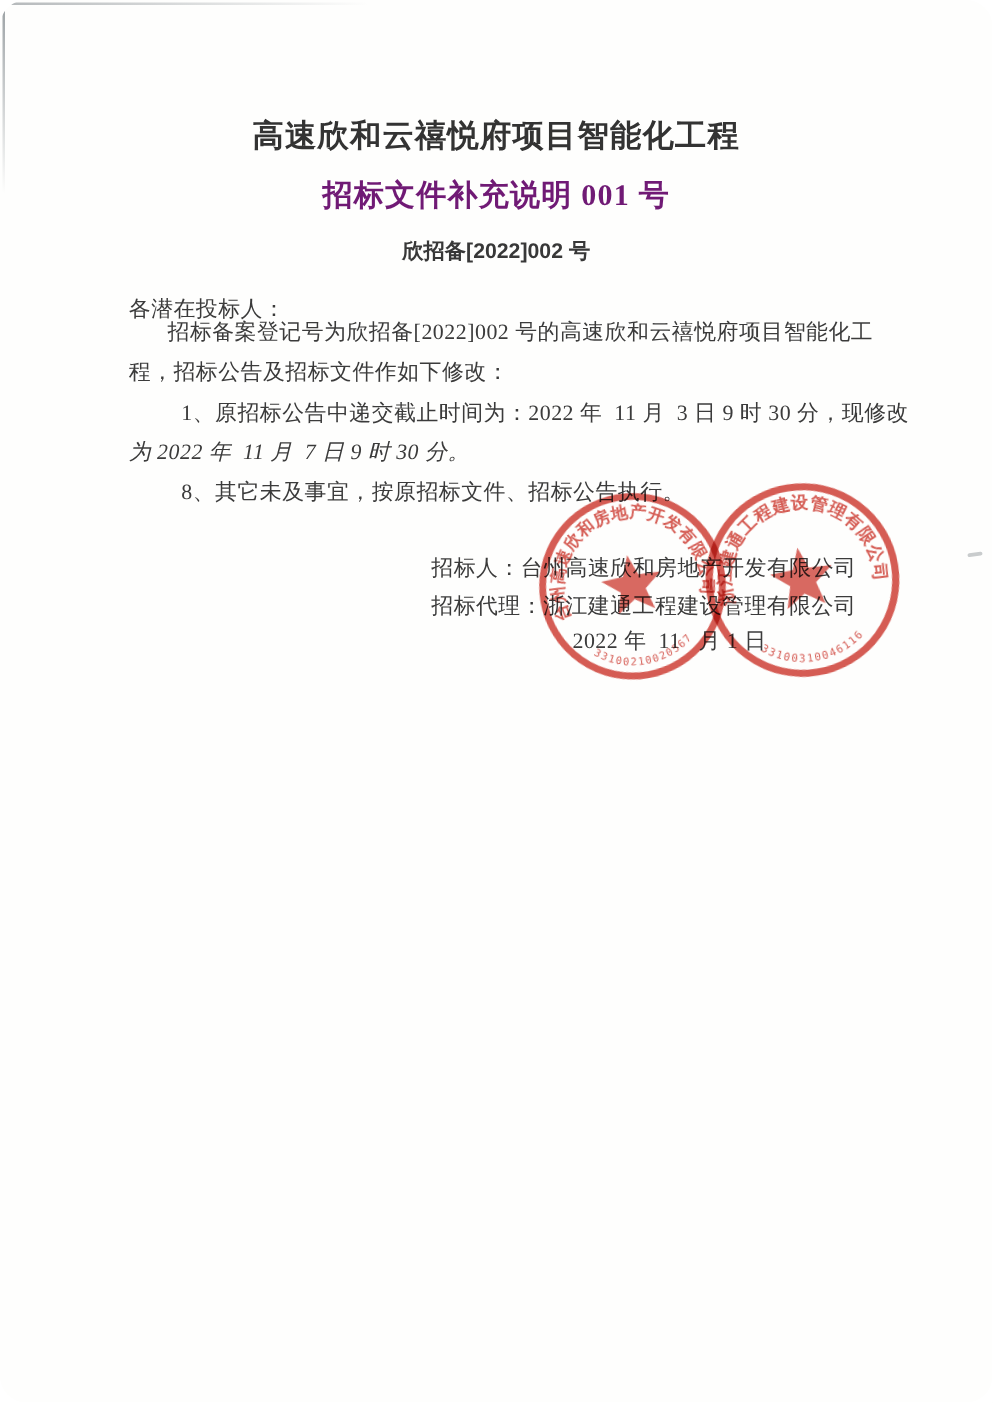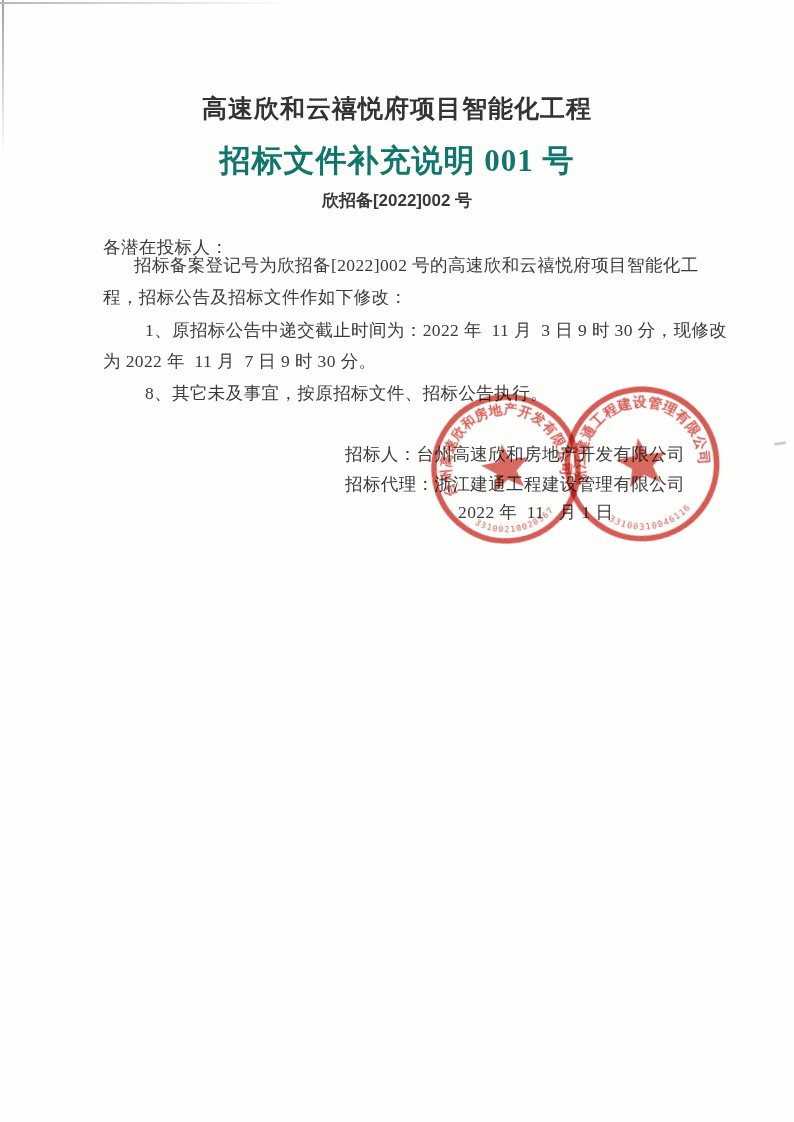--- a/index.html
+++ b/index.html
@@ -5,20 +5,21 @@
   * { margin:0; padding:0; box-sizing:border-box; }
   html,body { background:#ffffff; }
   .page {
     position:relative;
     width:794px; height:1122px;
     margin:0 auto;
     background:#fefefd;
     overflow:hidden;
     font-family:"Liberation Serif","DejaVu Serif",serif;
     color:#3a3a3a;
+    border-radius:21px;
   }
   
   .edge-left {
     position:absolute; left:2px; top:0; width:2px; height:155px;
     background:linear-gradient(#9aa0a3, rgba(154,160,163,0));
   }
   .edge-top {
     position:absolute; left:0; top:2px; width:295px; height:2px;
     background:linear-gradient(90deg,#b4b8ba, rgba(180,184,186,0));
   }
@@ -28,41 +29,41 @@
   }
   .title1 {
     position:absolute; left:0; right:0; top:92px;
     text-align:center;
     font-size:25px; font-weight:bold; letter-spacing:1px;
     color:#333;
   }
   .title2 {
     position:absolute; left:0; right:0; top:140px;
     text-align:center;
-    font-size:31px; font-weight:bold; letter-spacing:1px;
-    color:#0f766e;
+    font-size:24px; font-weight:bold; letter-spacing:1px;
+    color:#701a75;
     white-space:pre;
   }
   .refline {
     position:absolute; left:0; right:0; top:189px;
     text-align:center;
     font-family:"Liberation Sans","DejaVu Sans",sans-serif;
     font-size:17px; font-weight:bold; color:#383838;
     white-space:pre;
   }
   .bodyline {
     position:absolute;
     font-size:17.5px; letter-spacing:0.4px; color:#3b3b3b;
     white-space:pre;
   }
   .salutation  { left:103px; top:235px; }
   .para-l1     { left:134px; top:253px; }
   .para-l2     { left:103px; top:285px; }
   .item1-l1    { left:145px; top:318px; }
-  .item1-l2    { left:103px; top:349px; }
+  .item1-l2    { left:103px; top:349px;font-style:italic; }
   .item2-l1    { left:145px; top:381px; }
   .sig1        { left:345px; top:442px; }
   .sig2        { left:345px; top:472px; }
   .dateline    { left:458px; top:500px; }
   
   .stamp {
     position:absolute;
     mix-blend-mode:multiply;
     opacity:0.86;
     filter:blur(0.3px);

